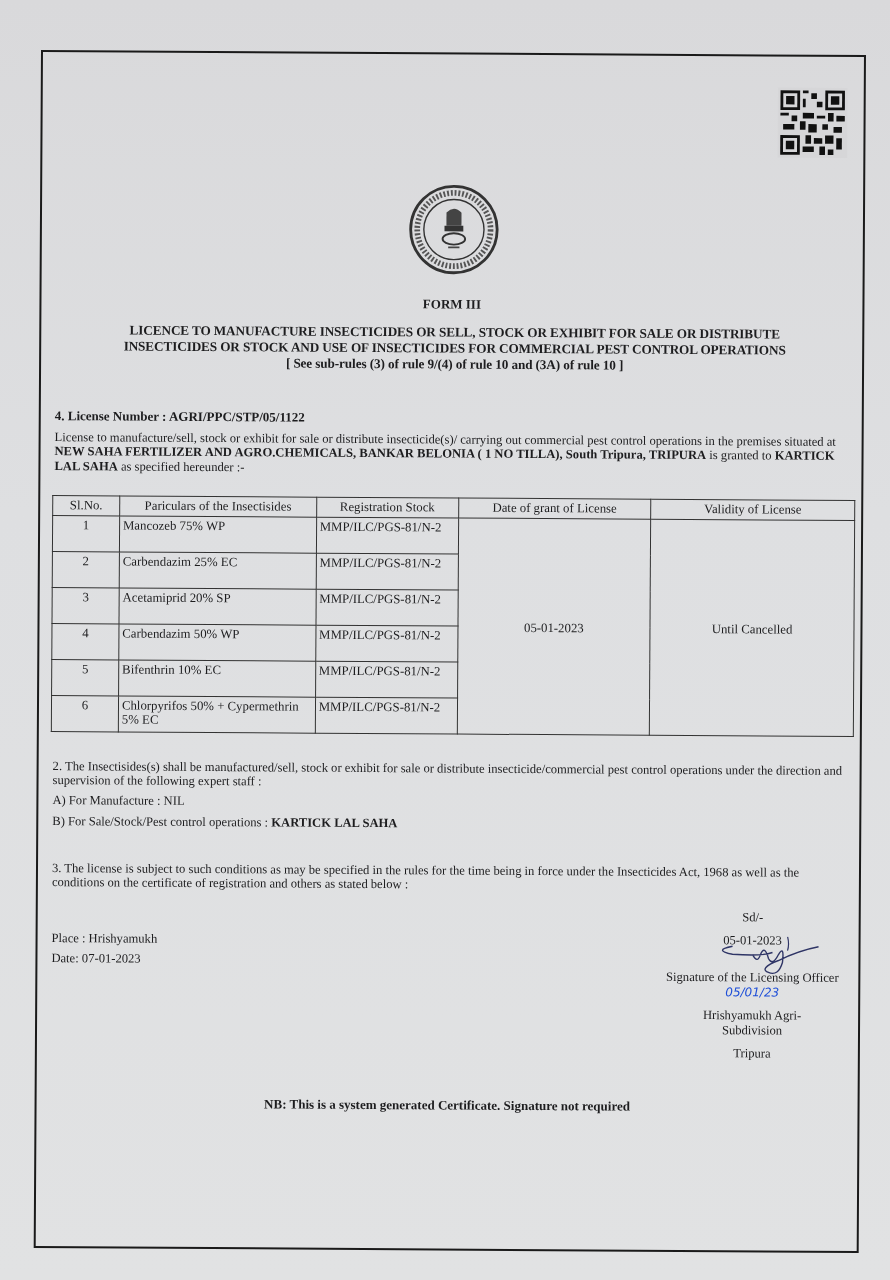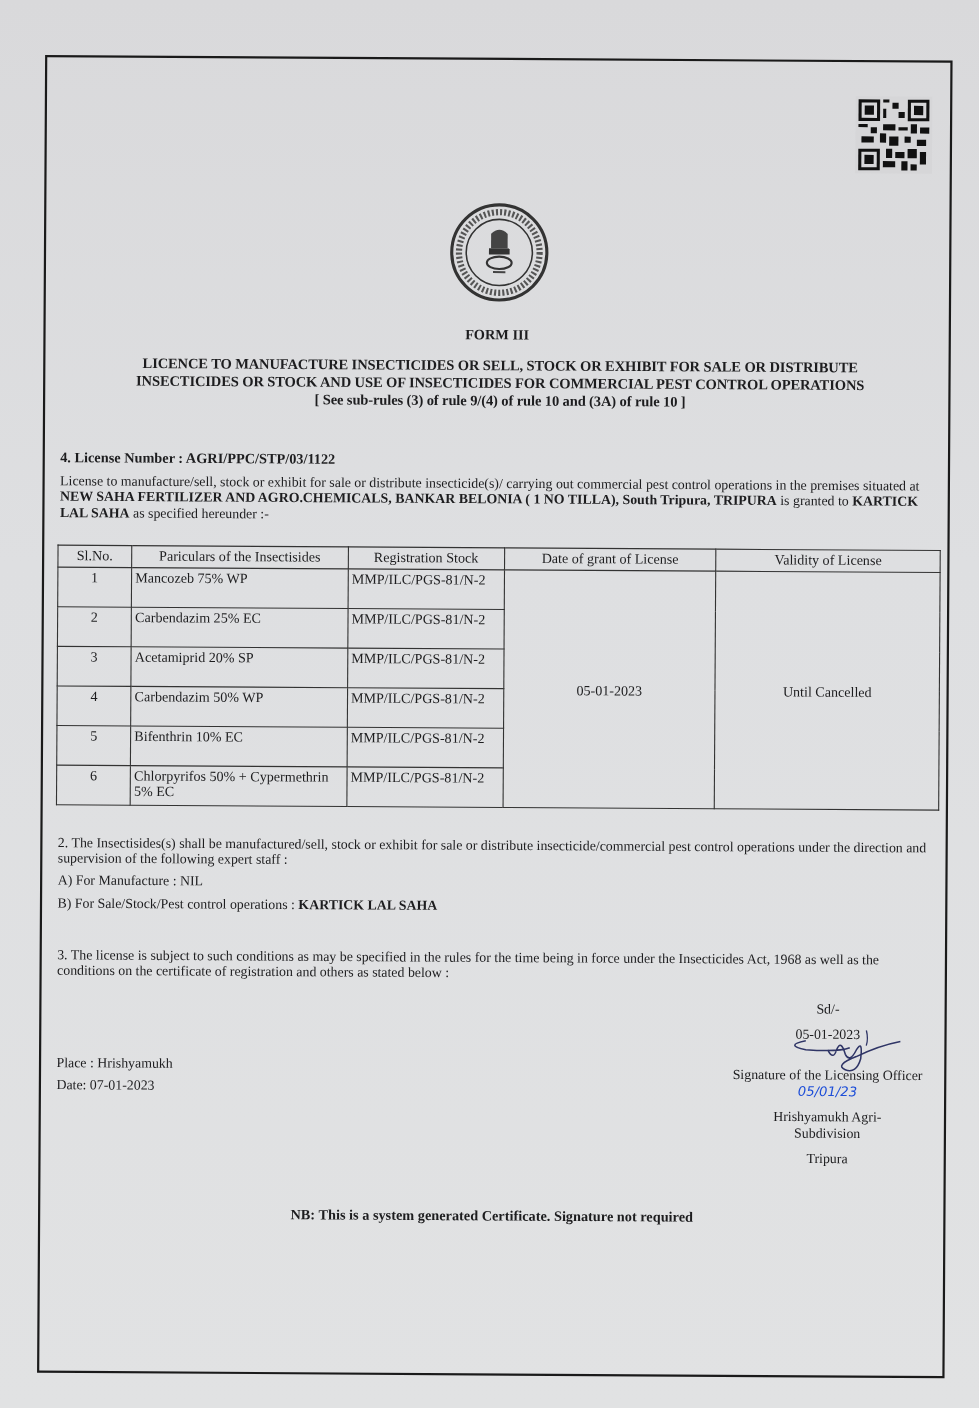--- a/index.html
+++ b/index.html
@@ -45,21 +45,21 @@
   table.items th, table.items td {
     border: 1px solid #333; vertical-align: top; font-weight: normal;
   }
   table.items th { height: 20px; text-align: center; padding-top: 2px; }
   table.items td { height: 36px; padding: 2px 3px 0 3px; line-height: 14px; }
   td.sl { text-align: center; }
   td.span { vertical-align: middle !important; text-align: center; }
   .section2 { position: absolute; left: 14px; right: 10px; top: 708px; font-size: 12.6px; line-height: 13.5px; }
   .section2 p { margin-bottom: 7px; }
   .section3 { position: absolute; left: 14px; right: 6px; top: 810px; font-size: 12.6px; line-height: 13.5px; }
-  .place { position: absolute; left: 14px; top: 904px; font-size: 12.6px; line-height: 20px; }
+  .place { position: absolute; left: 14px; top: 876px; font-size: 12.6px; line-height: 20px; }
   .sign { position: absolute; left: 625px; top: 854px; width: 180px; text-align: center; font-size: 12.6px; line-height: 15px; }
   .sign .gap { margin-top: 8px; }
   .sig-scribble { position: absolute; left: 660px; top: 880px; width: 180px; height: 60px; }
   .handdate { font-family: "DejaVu Sans", sans-serif; font-style: italic; color: #1d4ed8; font-size: 12px; }
   .nb { position: absolute; left: 0; right: 0; top: 1043px; text-align: center; font-weight: bold; font-size: 13px; }
 </style>
 </head>
 <body>
 
 <div class="frame">
@@ -114,21 +114,21 @@
   <div class="form-title">FORM III</div>
 
   <div class="heading">
     <div>LICENCE TO MANUFACTURE INSECTICIDES OR SELL, STOCK OR EXHIBIT FOR SALE OR DISTRIBUTE</div>
     <div>INSECTICIDES OR STOCK AND USE OF INSECTICIDES FOR COMMERCIAL PEST CONTROL OPERATIONS</div>
     <div>[ See sub-rules (3) of rule 9/(4) of rule 10 and (3A) of rule 10 ]</div>
   </div>
 
   <div class="section1">
     <div class="lic-num">
-      <span>4. License Number : </span><span>AGRI/PPC/STP/03/1122</span>
+      <span>4. License Number : </span><span>AGRI/PPC/STP/05/1122</span>
     </div>
     <div>
       <span>License to manufacture/sell, stock or exhibit for sale or distribute insecticide(s)/ carrying out commercial pest control operations in the premises situated at </span><span class="b">NEW SAHA FERTILIZER AND  AGRO.CHEMICALS, BANKAR BELONIA ( 1 NO TILLA), South Tripura, TRIPURA</span><span> is granted to </span><span class="b">KARTICK LAL SAHA</span><span> as specified hereunder :-</span>
     </div>
   </div>
 
   <table class="items">
     <colgroup>
       <col style="width:67px">
         <col style="width:197px">

